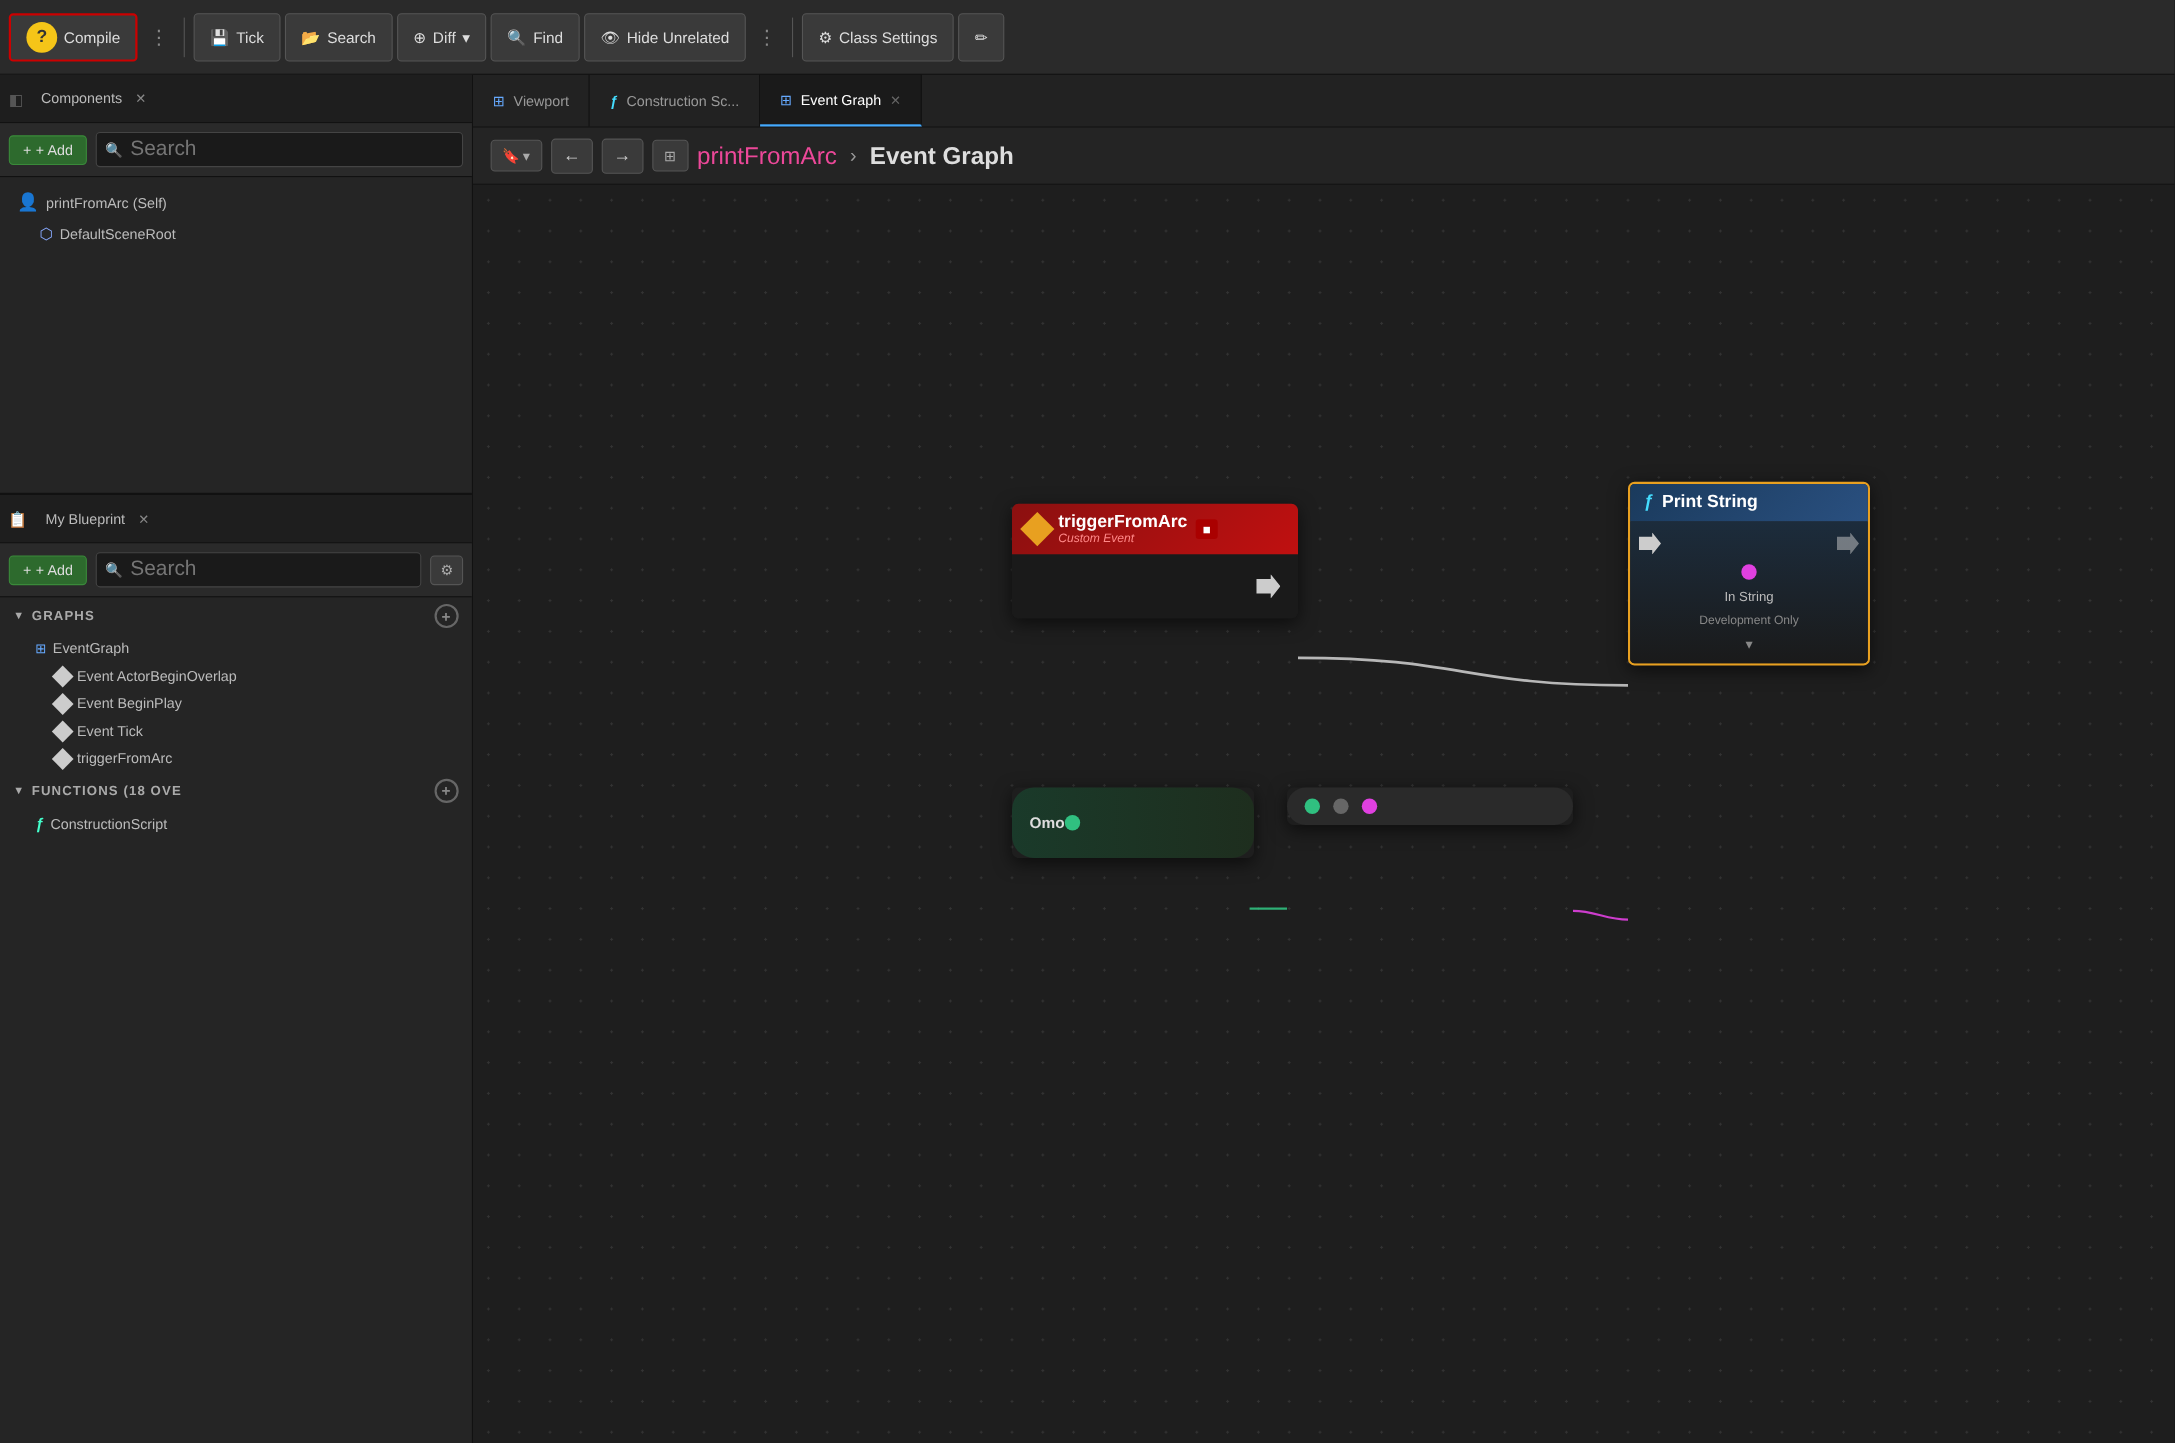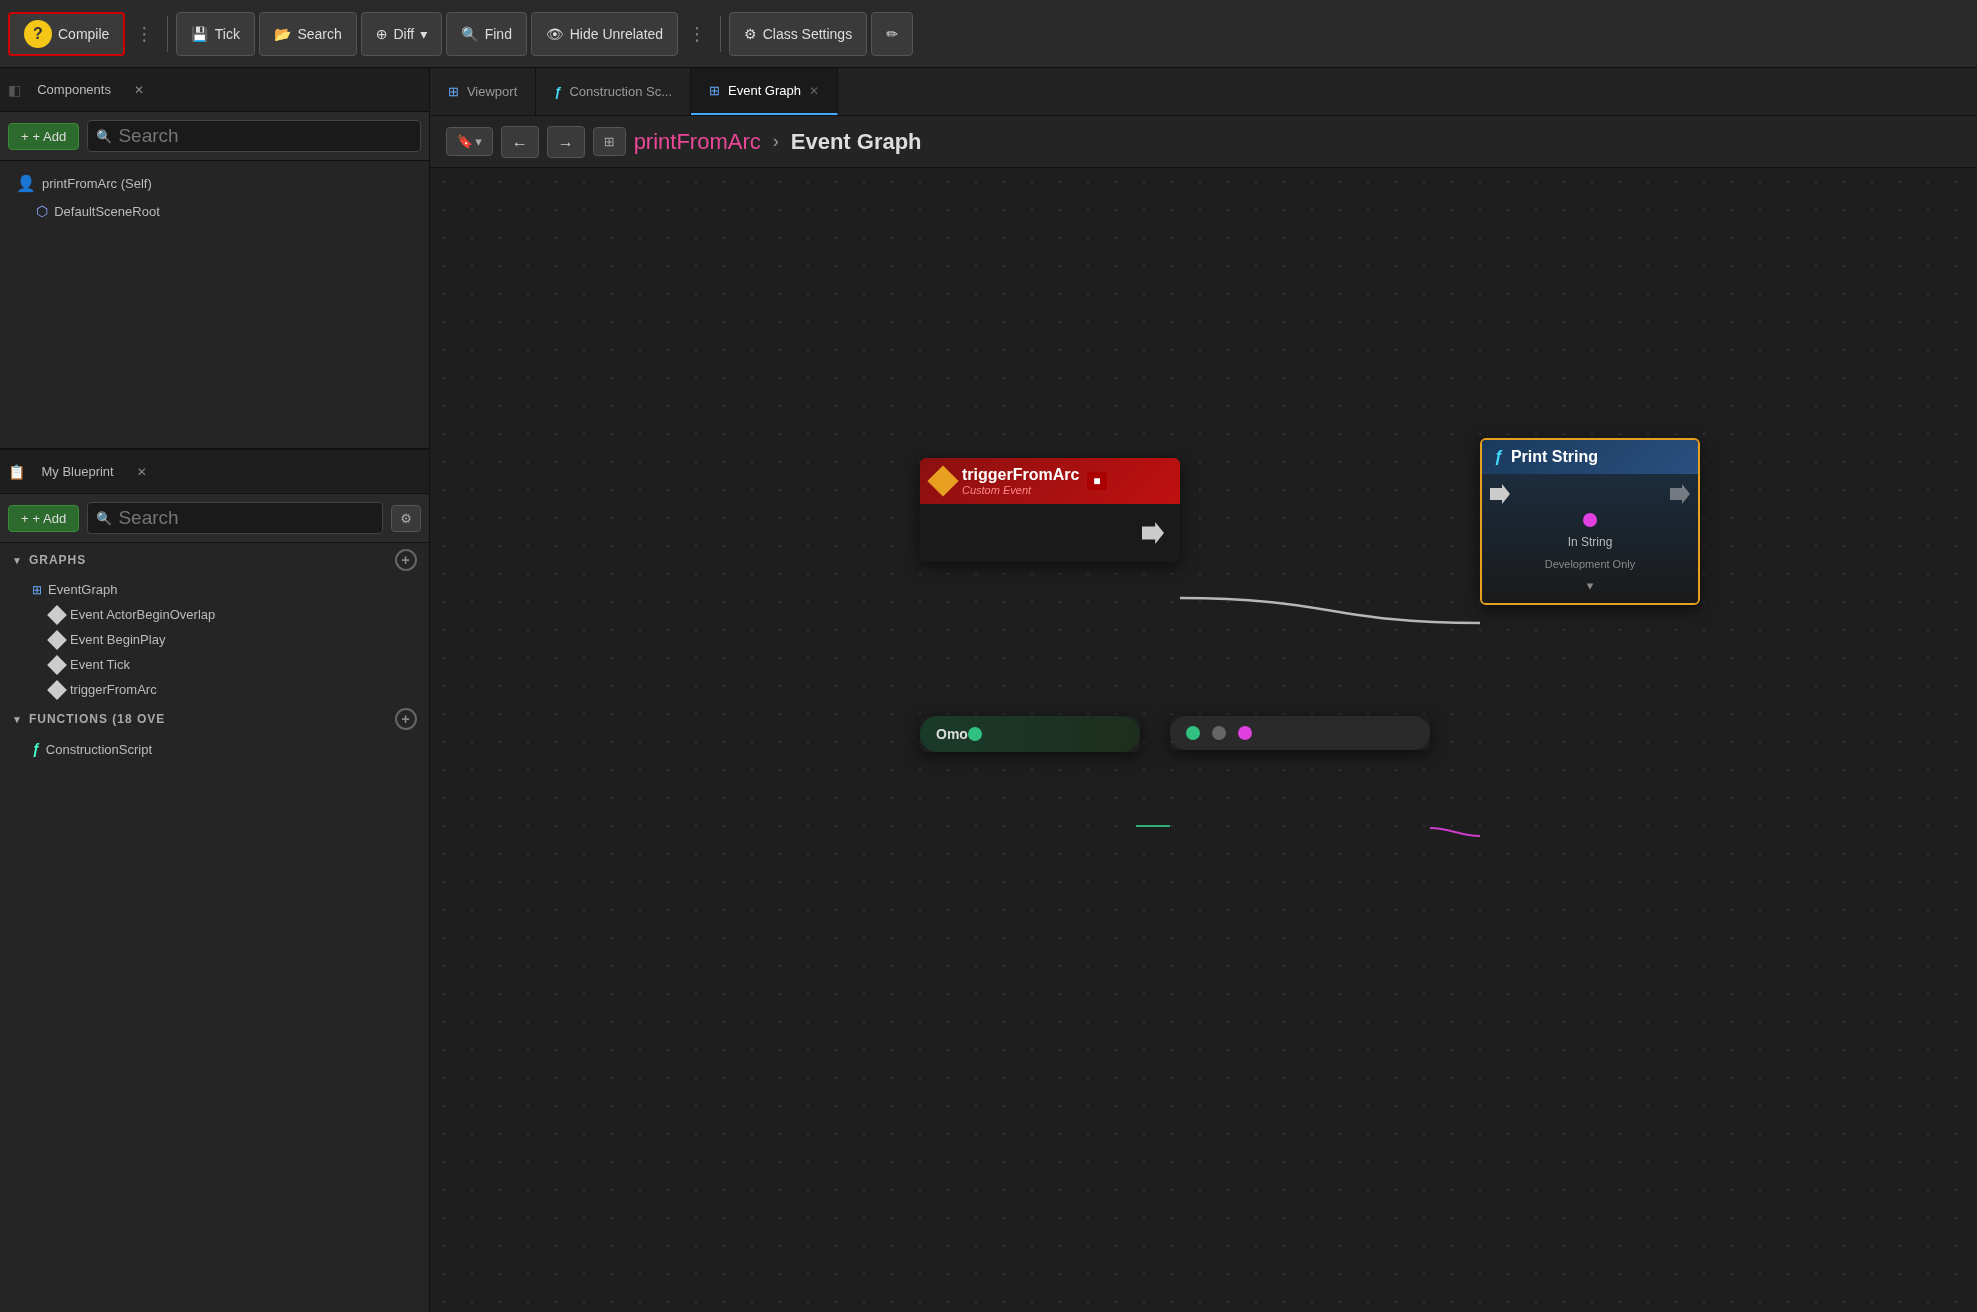--- a/index.html
+++ b/index.html
@@ -100,21 +100,21 @@
       align-items: center;
       background: #1e1e1e;
       padding: 0 8px;
       height: 44px;
       border-bottom: 1px solid #111;
     }
 
     .panel-tab {
       display: flex;
       align-items: center;
-      gap: 17px;
+      gap: 6px;
       padding: 6px 10px;
       color: #bbb;
       cursor: pointer;
       font-size: 13px;
     }
 
     .panel-tab-close {
       color: #888;
       margin-left: 6px;
       cursor: pointer;
@@ -516,21 +516,21 @@
     
     .bp-node.omo-node {
       left: 490px;
       top: 548px;
       width: 220px;
     }
 
     .omo-body {
       background: linear-gradient(90deg, #1a3a2a, #1e2e1e);
       border-radius: 20px;
-      padding: 10px 16px;
+      padding: 24px 16px;
       display: flex;
       align-items: center;
       gap: 0;
       text-align: right;
     }
 
     .omo-label {
       color: #ddd;
       font-size: 14px;
       font-weight: bold;

